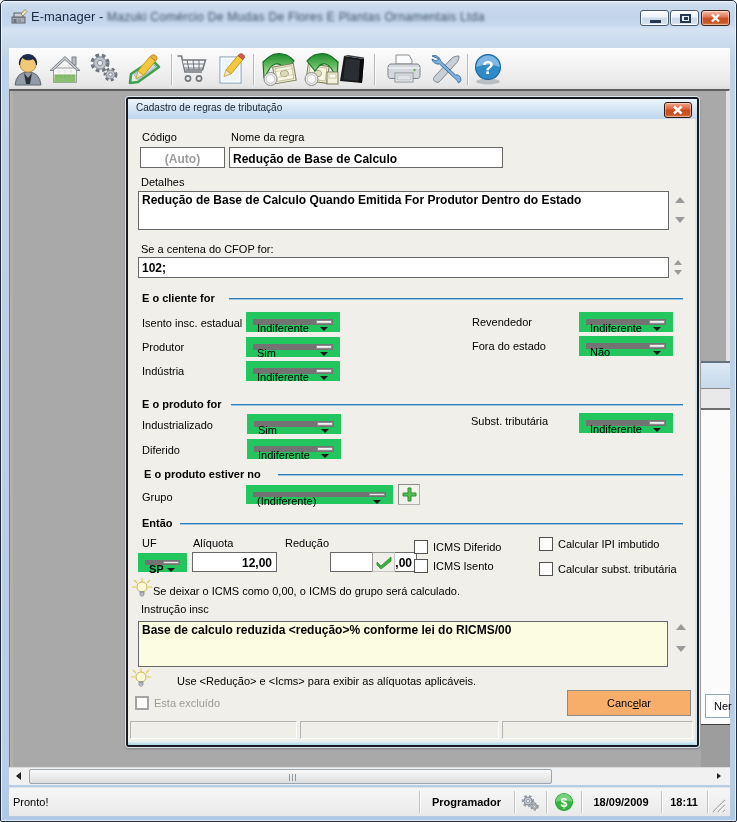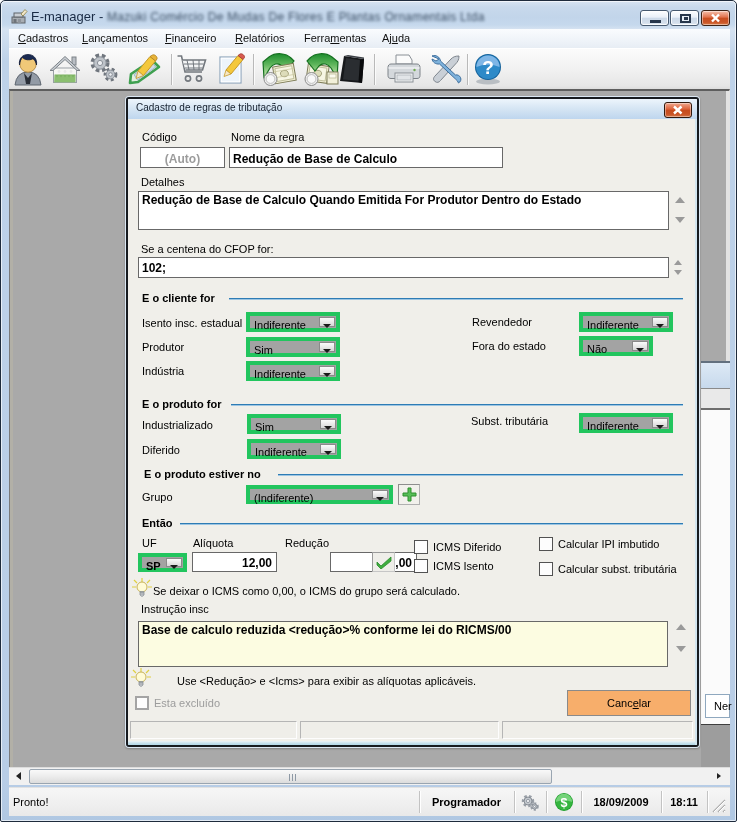--- a/index.html
+++ b/index.html
@@ -47,21 +47,21 @@
   border-radius:4px; padding:1px; box-shadow:0 1px 2px rgba(0,0,0,.25); }
 #dlgf { position:relative; width:573px; height:650px; border:2px solid #171B20; border-radius:3px; background:#F0EFEA; overflow:hidden;}
 #dlgtitle { height:20px; background:linear-gradient(180deg,#EDF5FC,#D7E6F4 45%,#BED6EE);
   color:#15202E; padding:3px 0 0 8px; font-size:10px; }
 #dlgbody { position:relative; width:569px; height:626px; }
 #dlgbody label, #dlgbody .lb { position:absolute; white-space:nowrap; }
 .inp { position:absolute; background:#fff; border:1px solid #686868; color:#000; }
 .inp b { position:absolute; left:3px; top:2px; white-space:nowrap; font-size:12px;}
 .hdr { position:absolute; font-weight:bold; color:#000; white-space:nowrap; }
 .hline { position:absolute; height:2px; background:linear-gradient(180deg,#2E7CB5 0 1px,#9CC5E2 1px 2px); }
-.combo { position:absolute; background:#a3a3a3; border:4px solid #22c55e; }
+.combo { position:absolute; background:#737373; border:7px solid #22c55e; }
 .combo .cv { position:absolute; left:4px; top:3px; white-space:nowrap; }
 .combo .cb { position:absolute; right:1px; top:1px; bottom:1px; width:16px; border:1px solid #8A8A8A;
   background:linear-gradient(180deg,#FBFBFB,#E9E9E9 50%,#D6D6D6); }
 .combo .cb::after { content:""; position:absolute; left:3px; top:6px; border:4px solid transparent; border-top:4px solid #1A1A1A; }
 .cbx { position:absolute; width:14px; height:14px; border:1.5px solid #525252; background:#FDFDFD; }
 .spn { position:absolute; width:0; height:0; }
 .spup { border:5px solid transparent; border-bottom:6px solid #9A9A9A; border-top:none;}
 .spdn { border:5px solid transparent; border-top:6px solid #9A9A9A; border-bottom:none;}
 .btn { position:absolute; border:1px solid #8A8A8A; text-align:center; color:#000; }
 .dpanel { position:absolute; top:602px; height:18px; border:1px solid #B5B5B5; border-right-color:#FDFDFD; border-bottom-color:#FDFDFD; background:#EFEEE9;}
@@ -87,28 +87,20 @@
       <div style="position:absolute;left:9px;top:3px;width:11px;height:9px;border:2px solid #27374C;background:#E6EDF5;">
         <div style="position:absolute;left:1.5px;top:0.5px;width:4px;height:3px;background:#27374C;"></div>
       </div>
     </div>
   <div class="capbtn" id="btnclose" style="left:700px;">
     <svg width="27" height="14" style="position:absolute;left:0;top:0;">
         <path d="M10 3.5 L17 10.5 M17 3.5 L10 10.5" stroke="#FFFFFF" stroke-width="2.4"></path>
       </svg>
   </div>
 
-  <div id="menubar">
-    <span style="left:9px;"><u>C</u>adastros</span>
-    <span style="left:73px;"><u>L</u>ançamentos</span>
-    <span style="left:156px;"><u>F</u>inanceiro</span>
-    <span style="left:226px;"><u>R</u>elatórios</span>
-    <span style="left:295px;">Ferra<u>m</u>entas</span>
-    <span style="left:373px;">Aj<u>u</u>da</span>
-  </div>
 
   <div id="toolbar">
     <div class="tsep" style="left:162px;"></div>
     <div class="tsep" style="left:244px;"></div>
     <div class="tsep" style="left:365px;"></div>
     <div class="tsep" style="left:458px;"></div>
     <svg class="ticon" style="left:2px;" width="34" height="34" viewBox="0 0 34 34">
       <path d="M4 33 q1.5-13 13-13 q11.5 0 13 13 z" fill="#939BA6" stroke="#5E6670" stroke-width="1"></path>
       <path d="M13 21 l4 5 l4-5 l-2 11 h-4 z" fill="#2A2F38"></path>
       <circle cx="17" cy="12" r="8.2" fill="#F0C878" stroke="#B98F46" stroke-width="1"></circle>
@@ -278,21 +270,21 @@
           <div class="combo" style="left:118px;top:242px;width:94px;height:20px;">
               <span class="cv">Indiferente</span>
               <span class="cb"></span>
             </div>
           <label style="left:344px;top:197px;">Revendedor</label>
           <div class="combo" style="left:451px;top:193px;width:94px;height:20px;">
               <span class="cv">Indiferente</span>
               <span class="cb"></span>
             </div>
           <label style="left:344px;top:221px;">Fora do estado</label>
-          <div class="combo" style="left:451px;top:217px;width:74px;height:20px;">
+          <div class="combo" style="left:451px;top:217px;width:94px;height:20px;">
               <span class="cv">Não</span>
               <span class="cb"></span>
             </div>
 
           <div class="hdr" style="left:14px;top:279px;">E o produto for</div>
           <div class="hline" style="left:103px;top:285px;width:452px;"></div>
           <label style="left:14px;top:300px;">Industrializado</label>
           <div class="combo" style="left:119px;top:295px;width:94px;height:20px;">
               <span class="cv">Sim</span>
               <span class="cb"></span>

